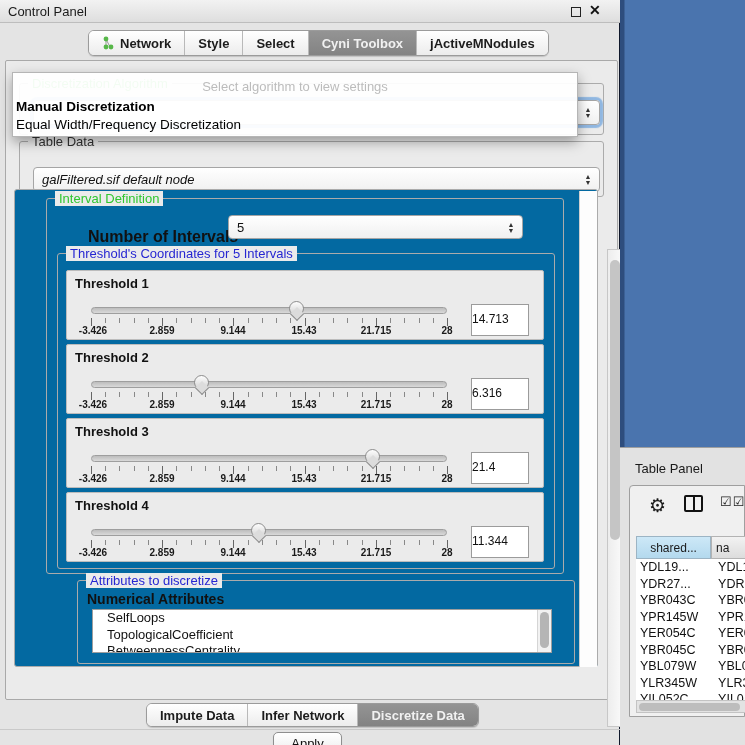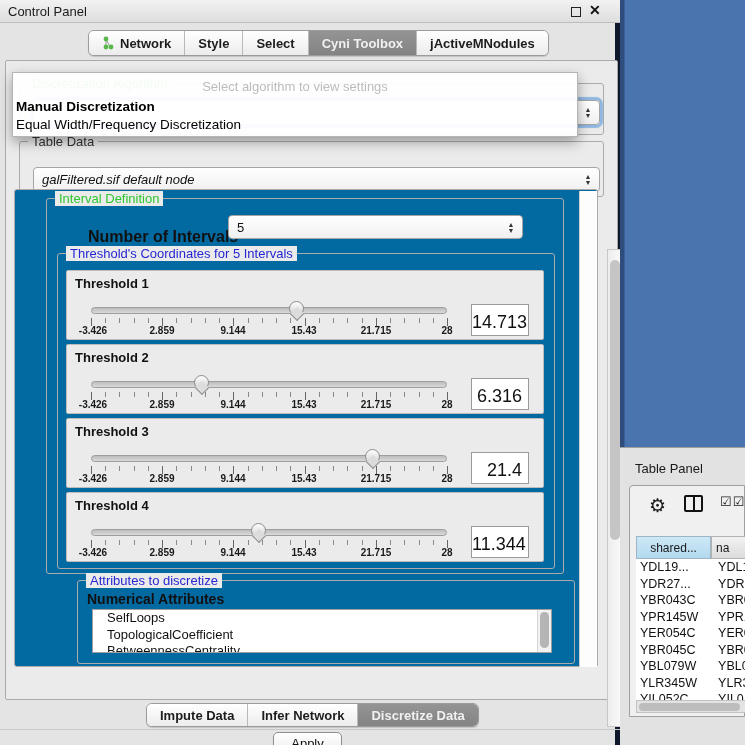--- a/index.html
+++ b/index.html
@@ -5,21 +5,21 @@
   * { margin:0; padding:0; box-sizing:border-box; }
   html,body { background:#d8d8d8; }
   #screen {
     position:relative; width:745px; height:745px; overflow:hidden;
     font-family:"Liberation Sans", sans-serif; background:#e2e2e2;
     -webkit-font-smoothing:antialiased;
   }
   .abs { position:absolute; }
 
   
-  #left-panel { left:0; top:0; width:620px; height:745px; background:#e4e4e4; border-right:5px solid #0f172a; }
+  #left-panel { left:0; top:0; width:620px; height:745px; background:#e4e4e4; border-right:1px solid #0f172a; }
   #cp-titlebar { left:0; top:0; width:620px; height:23px; background:linear-gradient(#f2f2f2,#dedede); border-bottom:1px solid #bdbdbd; }
   #cp-title { left:8px; top:4px; font-size:13px; color:#1a1a1a; }
   #float-btn { left:571px; top:7px; width:10px; height:10px; border:1.5px solid #222; background:transparent; }
   #close-btn { left:589px; top:2px; font-size:14px; font-weight:bold; color:#111; }
 
   
   .seg-group { display:flex; border:1px solid #9b9b9b; border-radius:6px; overflow:hidden; background:#fbfbfb; box-shadow:0 1px 1px rgba(0,0,0,.15); }
   .seg { display:flex; align-items:center; gap:5px; padding:0 13px; height:100%; font-size:13px; font-weight:bold; color:#1c1c1c; background:linear-gradient(#ffffff,#ececec); border-left:1px solid #b9b9b9; }
   .seg:first-child { border-left:none; }
   .seg.sel { background:linear-gradient(#949494,#838383); color:#f1f1f1; }
@@ -46,21 +46,21 @@
 
   
   .th-row { position:absolute; left:62px; width:478px; height:70px; background:#ebebeb; border:1px solid #bcbcbc; border-radius:2px; }
   .th-label { position:absolute; left:8px; top:5px; font-size:13px; font-weight:bold; color:#111; }
   .track { position:absolute; left:24px; top:36px; width:356px; height:7px; background:linear-gradient(#bdbdbd,#d9d9d9); border:1px solid #9e9e9e; border-radius:4px; }
   .thumb { position:absolute; top:30px; width:15px; height:15px; border:1px solid #8d8d8d; border-radius:50%; background:linear-gradient(#fdfdfd,#d2d2d2); z-index:2; }
   .thumb::after { content:''; position:absolute; left:2.2px; top:7.2px; width:9px; height:9px; background:#dcdcdc; border-right:1px solid #8d8d8d; border-bottom:1px solid #8d8d8d; transform:rotate(45deg); }
   .ticks-minor { position:absolute; left:24px; top:47px; width:357px; height:5px; background:repeating-linear-gradient(to right,#888 0,#888 1px,transparent 1px,transparent 14.24px); }
   .ticks-major { position:absolute; left:24px; top:47px; width:357px; height:8px; background:repeating-linear-gradient(to right,#666 0,#666 1px,transparent 1px,transparent 71.2px); }
   .scale-lbl { position:absolute; top:54px; transform:translateX(-50%); font-size:10px; font-weight:bold; color:#1a1a1a; }
-  .val-box { position:absolute; left:404px; top:33px; width:58px; height:32px; background:#fff; border:1px solid #9b9b9b; font-size:18px; color:#111; text-align:right; padding:7px 6px 0 0; }
+  .val-box { position:absolute; left:404px; top:33px; width:58px; height:32px; background:#fff; border:1px solid #9b9b9b; font-size:12px; color:#111; padding:7px 6px 0 0; }
   .attr-item { padding-left:14px; font-size:13px; color:#111; line-height:16.5px; white-space:nowrap; }
   #attr-scroll { position:absolute; right:0; top:0; width:14px; height:42px; background:#f2f2f2; border-left:1px solid #d5d5d5; }
   #attr-thumb { position:absolute; left:2px; top:2px; width:9px; height:36px; background:#b5b5b5; border-radius:5px; }
 
   #apply-btn { left:267px; top:671px; width:69px; height:22px; background:linear-gradient(#ffffff,#ededed); border:1px solid #8f8f8f; border-radius:5px; font-size:13px; color:#111; text-align:center; padding-top:3px; box-shadow:0 1px 1px rgba(0,0,0,.15); }
 
   
   #outer-sb { left:601px; top:188px; width:16px; height:478px; background:linear-gradient(to right,#ededed,#fafafa); border:1px solid #c7c7c7; }
   #outer-sb-thumb { position:absolute; left:2px; top:10px; width:10px; height:280px; background:#c5c5c5; border-radius:6px; }
   #inner-sb { left:564px; top:1px; width:18px; height:476px; background:#fdfdfd; border-left:1px solid #cfcfcf; }

